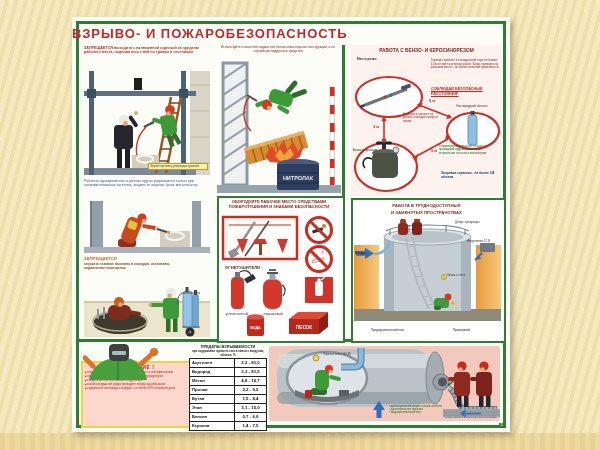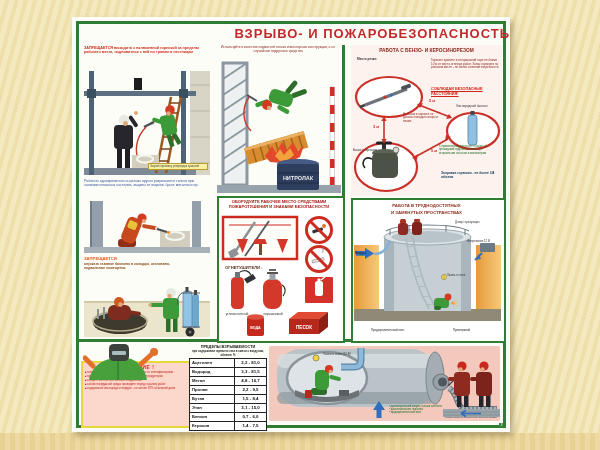--- a/index.html
+++ b/index.html
@@ -6,21 +6,21 @@
   body{width:600px;height:450px;overflow:hidden;position:relative;
        font-family:"Liberation Sans",sans-serif;color:#333;}
   .slide{position:absolute;inset:0;
     background:repeating-linear-gradient(105deg,#f5e9c0 0 5px,#eedfab 5px 9px);}
   .bg-foot{position:absolute;left:0;bottom:0;width:600px;height:17px;
     background:repeating-linear-gradient(90deg,#e7d193 0 5px,#eed9a2 5px 10px);}
   .poster{position:absolute;left:72px;top:17px;width:438px;height:415px;
     background:#fdfdf8;box-shadow:3px 4px 6px rgba(110,90,50,.45);}
   .pborder{position:absolute;inset:4px;border:3px solid #2e7d33;}
   .ab{position:absolute;}
-  .title{position:absolute;left:0;top:9px;width:100%;text-align:right;
+  .title{position:absolute;left:0;top:9px;width:100%;text-align:left;
     font-size:13px;font-weight:bold;color:#c2292d;letter-spacing:1px;}
   .vline{position:absolute;left:270px;top:28px;width:3px;height:296px;background:#2e7d33;}
   .hline{position:absolute;left:7px;top:322px;width:424px;height:3px;background:#2e7d33;}
   .panel-green{border:2px solid #2e7d33;background:#fff;}
   .txt{position:absolute;line-height:1.2;}
   svg text{font-family:"Liberation Sans",sans-serif;}
   
   .tblzone{position:absolute;left:117px;top:327px;width:78px;height:79px;}
   .thead1{font-size:3.9px;font-weight:bold;text-align:center;color:#222;}
   .thead2{font-size:2.8px;font-weight:bold;text-align:center;color:#222;margin-bottom:1px;}

